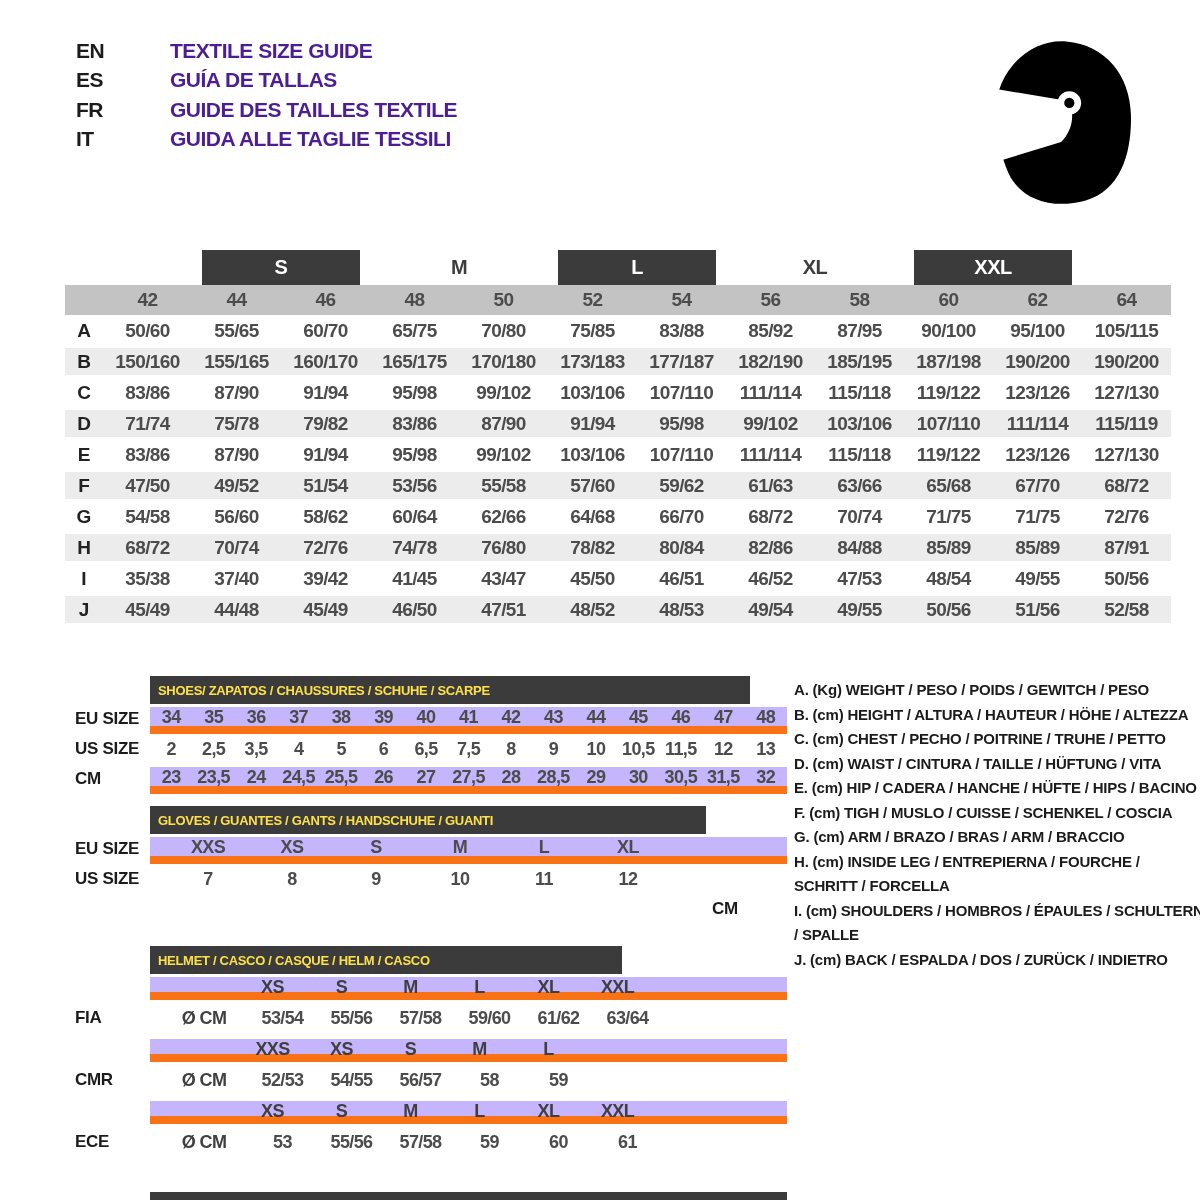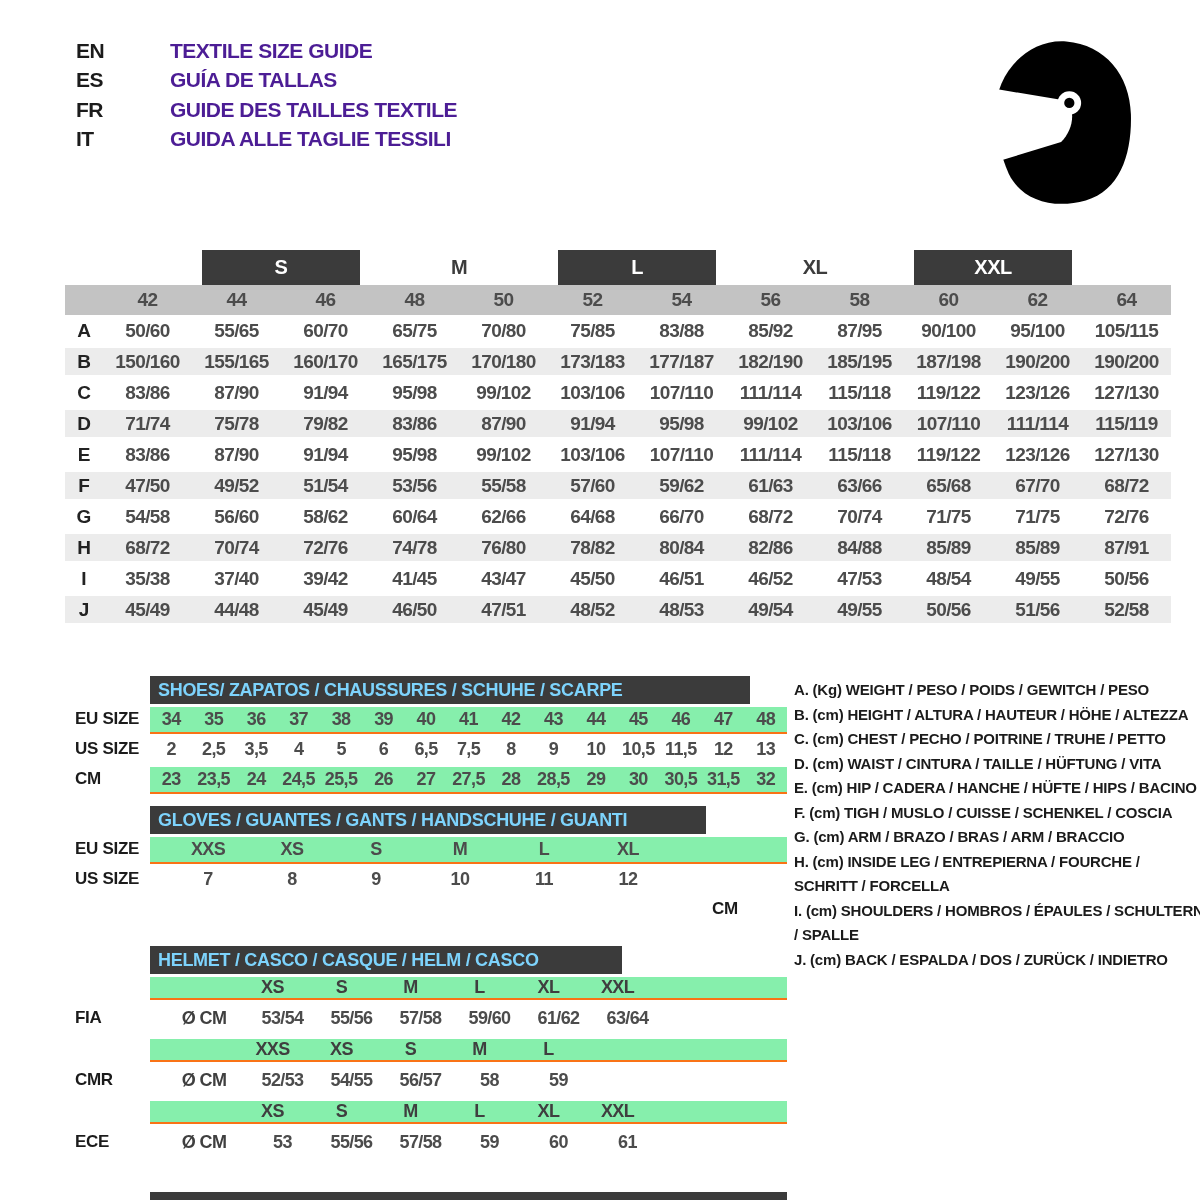--- a/index.html
+++ b/index.html
@@ -29,33 +29,33 @@
   .trow.stripe{background:#ececec;border-top:2px solid #fff;border-bottom:2px solid #fff;}
   .rlbl{display:flex;align-items:center;justify-content:center;font-weight:700;font-size:19px;color:#222;}
   .rval{display:flex;align-items:center;justify-content:center;font-weight:600;font-size:19px;
         color:#4c4c4c;letter-spacing:-0.6px;white-space:nowrap;}
 
   
   .sect{position:absolute;left:75px;width:712px;}
   #shoes{top:676px;}
   #gloves{top:806px;}
   #helmetsec{top:946px;}
-  .bar{height:28px;background:#3b3b3b;color:#7dd3fc;font-weight:700;font-size:18px;display:flex;
+  .bar{height:28px;background:#3b3b3b;color:#fde047;font-weight:700;font-size:13px;display:flex;
        align-items:center;padding-left:8px;letter-spacing:-0.3px;box-sizing:border-box;
        margin-left:75px;white-space:nowrap;overflow:hidden;}
   .bar-shoes{width:600px;}
   .bar-gloves{width:556px;padding-left:8px;}
   .bar-helmet{width:472px;}
   .srow{display:flex;height:30px;justify-content:flex-end;}
   .srow.h-strip{height:26px;}
   .srow.h-val{height:36px;gap:10px;}
   .slbl{width:75px;display:flex;align-items:center;font-weight:700;font-size:17px;color:#1b1b1b;
         letter-spacing:-0.3px;white-space:nowrap;}
   .svals{flex:1;display:grid;box-sizing:border-box;}
-  .stripe2{background:#86efac;border-top:3px solid #fff;border-bottom:2px solid #f97316;}
+  .stripe2{background:#c4b5fd;border-top:3px solid #fff;border-bottom:8px solid #f97316;}
   .shoe-grid{grid-template-columns:repeat(15,1fr);}
   .glove-grid{grid-template-columns:repeat(6,84px);padding-left:16px;}
   .helm-grid{grid-template-columns:88px repeat(6,69px);}
   .sval{display:flex;align-items:center;justify-content:center;font-weight:600;font-size:18px;
         color:#4c4c4c;letter-spacing:-0.6px;white-space:nowrap;}
   .hsize{font-weight:700;color:#3f3f3f;}
 
   
   #legend{position:absolute;left:794px;top:678px;width:412px;}
   .legend-item{font-weight:700;font-size:15px;line-height:24.5px;color:#1b1b1b;letter-spacing:-0.2px;}

